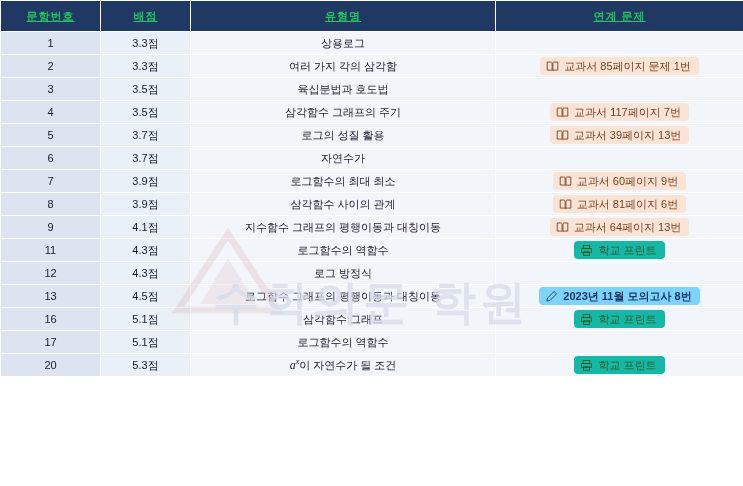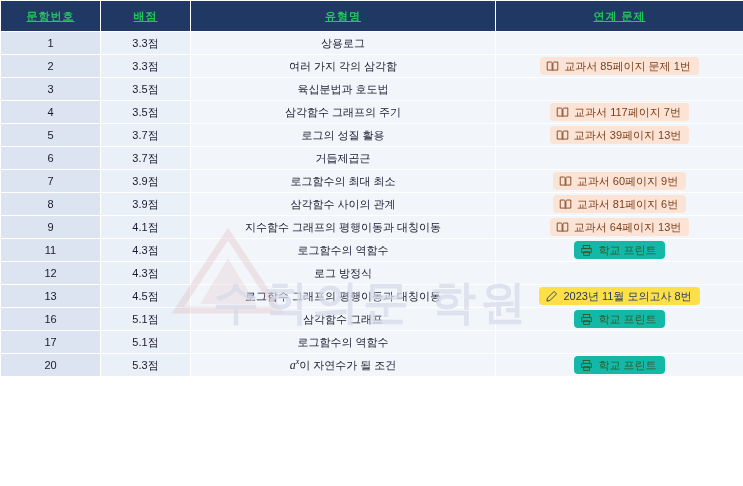--- a/index.html
+++ b/index.html
@@ -98,22 +98,23 @@
   }
   .tag.book {
     background: #fbe3d5;
     color: #7b3f1d;
   }
   .tag.print {
     background: #14b8a6;
     color: #375623;
   }
   .tag.exam {
-    background: #fde047;
+    background: #7dd3fc;
     color: #1f3864;
+    font-weight: bold;
   }
   .tag .ic {
     display: inline-block;
     width: 13px;
     height: 13px;
     flex: 0 0 13px;
   }
   .tag .ic svg { display: block; }
   .empty-link { height: 16px; }
   sup.expo {
@@ -202,21 +203,21 @@
               <svg viewBox="0 0 16 16" width="13" height="13">
                 <path d="M1.5 2.5h4.2c.8 0 1.5.4 1.8.9V13c-.4-.4-1-.6-1.8-.6H1.5zM14.5 2.5h-4.2c-.8 0-1.5.4-1.8.9V13c.4-.4 1-.6 1.8-.6h4.2z" fill="none" stroke="currentColor" stroke-width="1.1" stroke-linejoin="round"></path>
               </svg>
             </span>
             <span>교과서 39페이지 13번</span>
           </span></td>
       </tr>
       <tr>
         <td class="c-num">6</td>
         <td class="c-score">3.7점</td>
-        <td class="c-type">거듭제곱근</td>
+        <td class="c-type">자연수가</td>
         <td class="c-link"><span class="empty-link"></span></td>
       </tr>
       <tr>
         <td class="c-num">7</td>
         <td class="c-score">3.9점</td>
         <td class="c-type">로그함수의 최대 최소</td>
         <td class="c-link"><span class="tag book">
             <span class="ic">
               <svg viewBox="0 0 16 16" width="13" height="13">
                 <path d="M1.5 2.5h4.2c.8 0 1.5.4 1.8.9V13c-.4-.4-1-.6-1.8-.6H1.5zM14.5 2.5h-4.2c-.8 0-1.5.4-1.8.9V13c.4-.4 1-.6 1.8-.6h4.2z" fill="none" stroke="currentColor" stroke-width="1.1" stroke-linejoin="round"></path>

